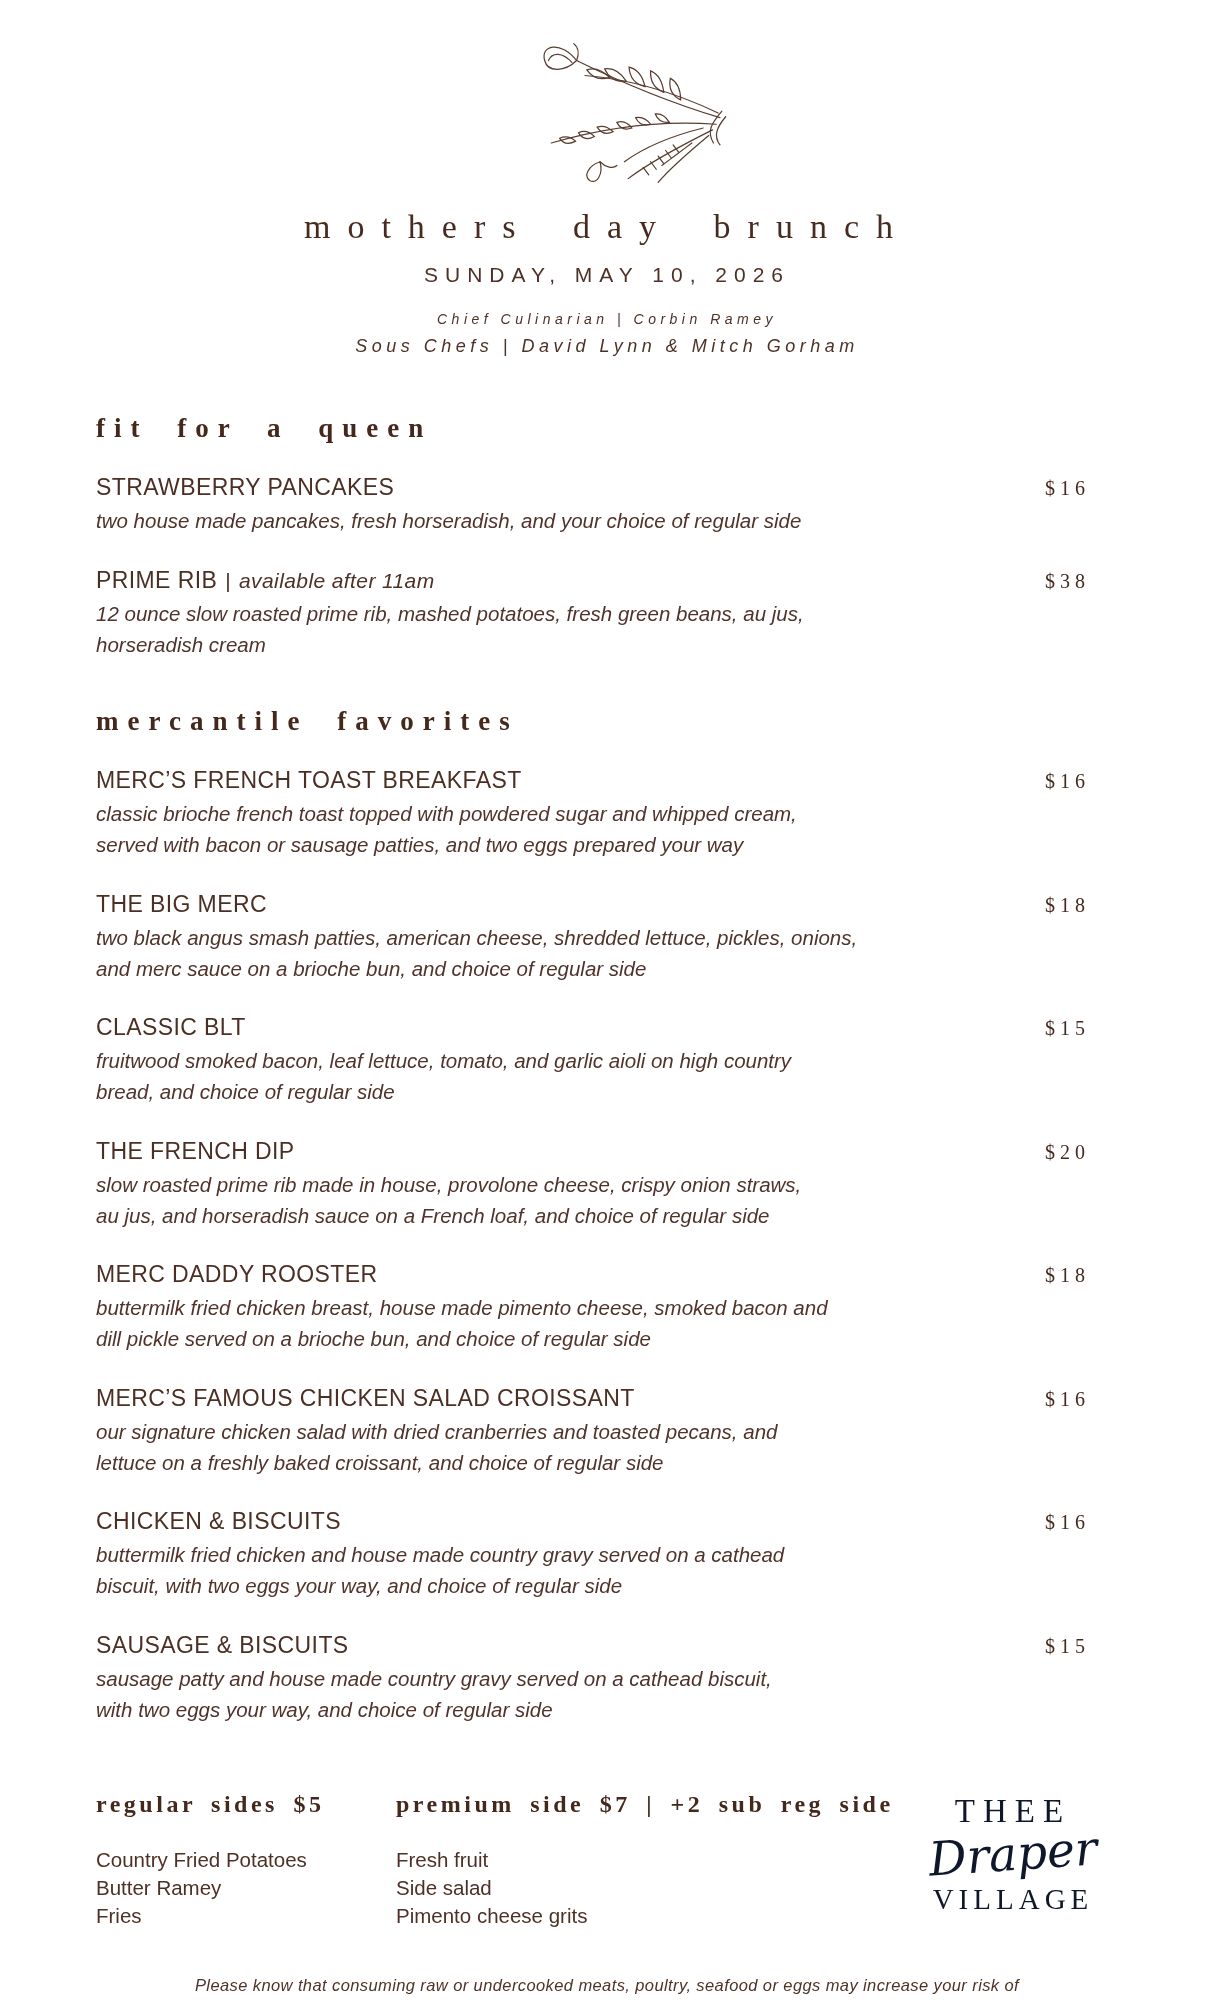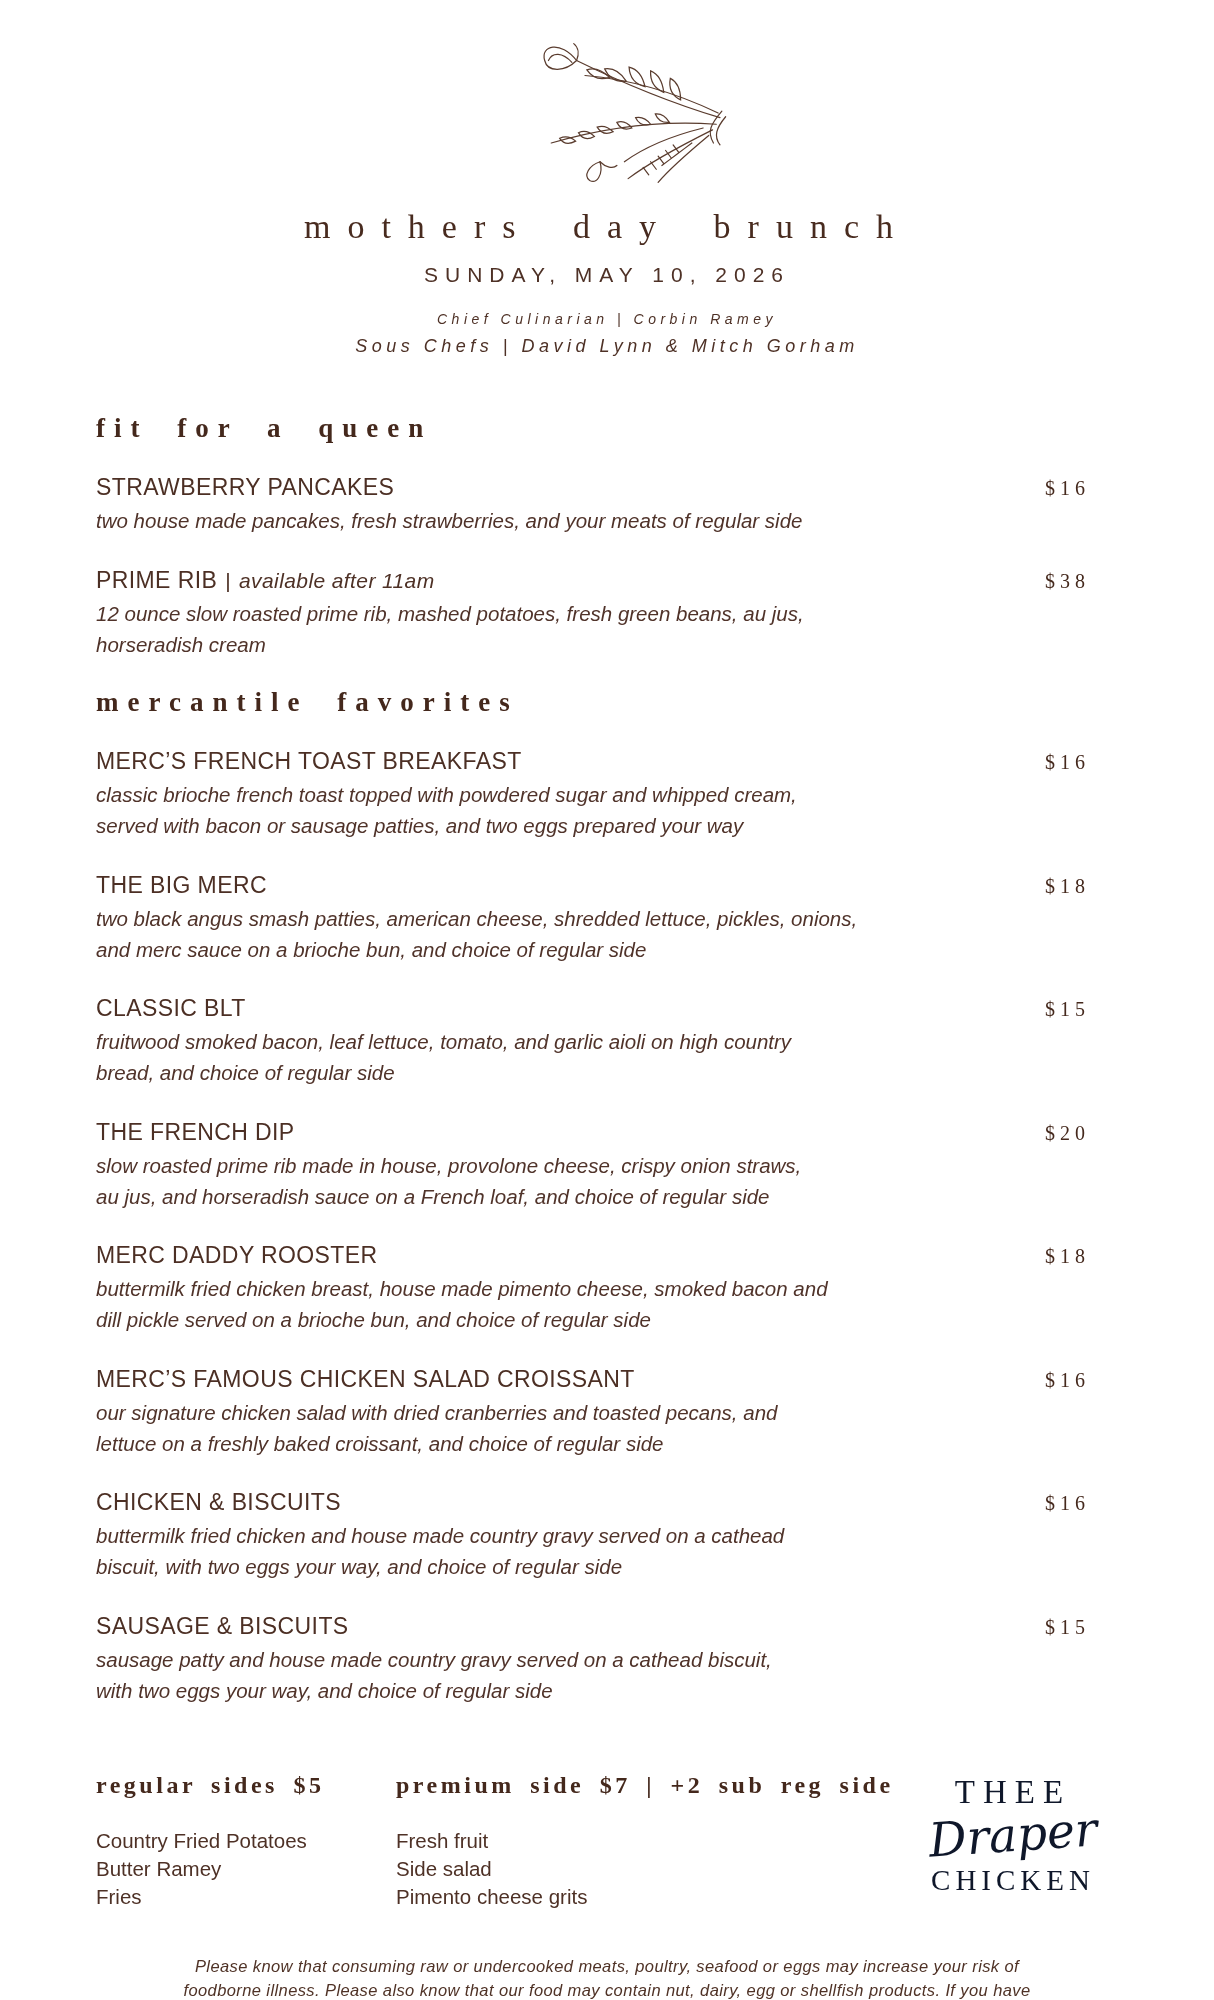--- a/index.html
+++ b/index.html
@@ -20,21 +20,21 @@
     font-family:"Liberation Serif", serif;
     font-size:34px; letter-spacing:17px; word-spacing:15px;
     color:#482b1f; margin-top:16px;
   }
   .date { font-size:21px; letter-spacing:7px; margin-top:17px; color:#4e3126; }
   .chef-line { font-style:italic; font-size:14px; letter-spacing:4.5px; margin-top:24px; }
   .sous-line { font-style:italic; font-size:18px; letter-spacing:4.5px; margin-top:9px; }
 
   
   .menu { padding:0 124px 0 96px; }
-  .section { margin-top:27px; }
+  .section { margin-top:46px; }
   .section:first-child { margin-top:56px; }
   .section-title {
     font-family:"Liberation Serif", serif;
     font-size:27px; font-weight:600;
     letter-spacing:9px; word-spacing:13px;
     color:#44281c;
   }
   .section-items { margin-top:4px; }
   .item { display:flex; align-items:flex-start; margin-top:30px; }
   .item-main { flex:1; min-width:0; padding-right:30px; }
@@ -130,21 +130,21 @@
 
   <div class="menu">
     <div class="section">
       <div class="section-title">fit for a queen</div>
       <div class="section-items">
     <div class="item">
       <div class="item-main">
         <div class="item-name-row">
           <span class="item-name">STRAWBERRY PANCAKES</span>
         </div>
-        <div class="item-desc">two house made pancakes, fresh strawberries, and your meats of regular side</div>
+        <div class="item-desc">two house made pancakes, fresh horseradish, and your choice of regular side</div>
       </div>
       <div class="item-price">$16</div>
     </div>
 
     <div class="item">
       <div class="item-main">
         <div class="item-name-row">
           <span class="item-name">PRIME RIB</span><span class="item-note-wrap"><span class="item-note-sep">|</span><span class="item-note">available after 11am</span></span>
         </div>
         <div class="item-desc">12 ounce slow roasted prime rib, mashed potatoes, fresh green beans, au jus,
@@ -262,21 +262,21 @@
       <div class="sides-heading">premium side $7 | +2 sub reg side</div>
       <div class="sides-list">
           <div class="side-item">Fresh fruit</div>
           <div class="side-item">Side salad</div>
           <div class="side-item">Pimento cheese grits</div>
         </div>
     </div>
     <div class="logo">
       <div class="logo-thee">THEE</div>
       <div class="logo-draper">Draper</div>
-      <div class="logo-village">CHICKEN</div>
+      <div class="logo-village">VILLAGE</div>
     </div>
   </div>
 
   <div class="disclaimer">Please know that consuming raw or undercooked meats, poultry, seafood or eggs may increase your risk of
 foodborne illness. Please also know that our food may contain nut, dairy, egg or shellfish products. If you have
 questions or concerns, please ask your server.</div>
 
 </div>
 
 </body></html>

